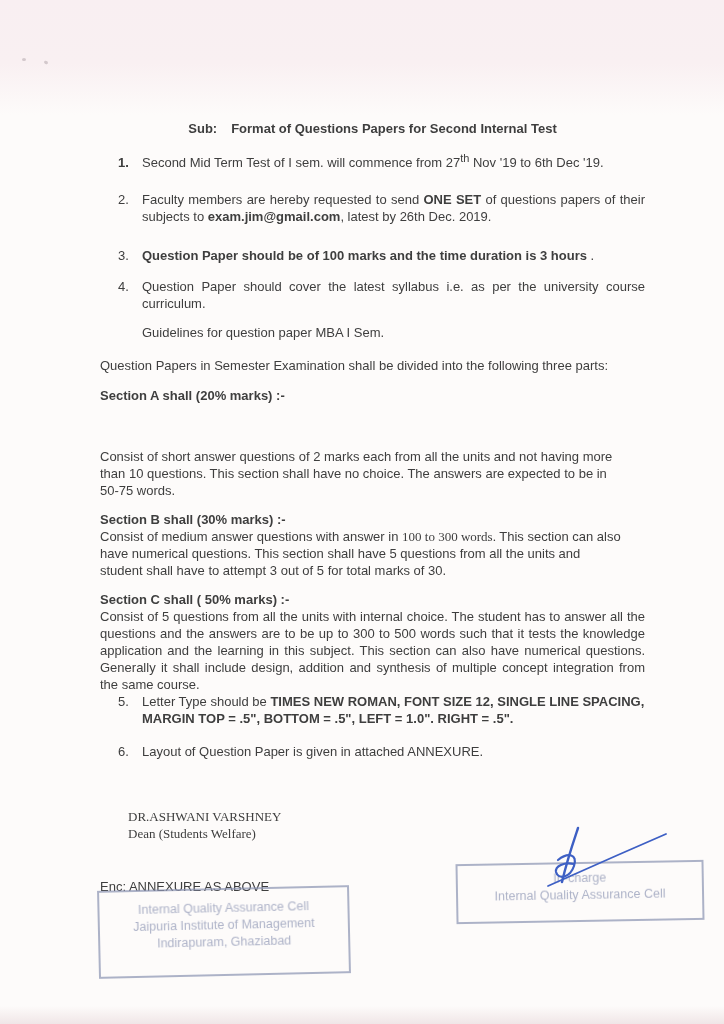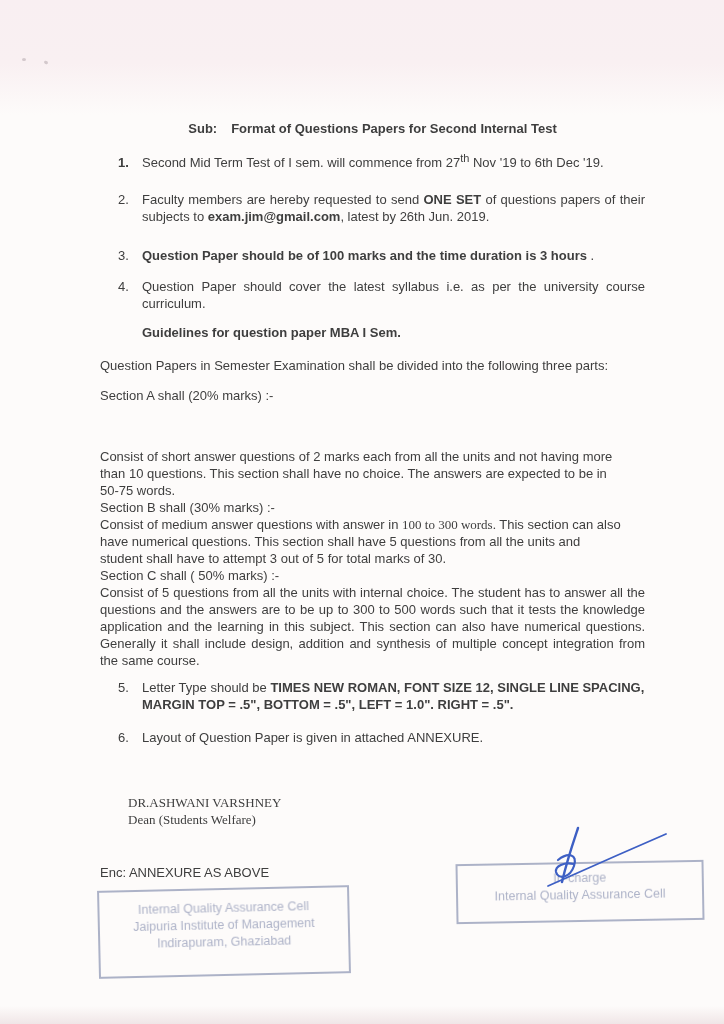--- a/index.html
+++ b/index.html
@@ -36,27 +36,27 @@
   .item .num{width:24px;flex:none;}
   .item .txt{flex:1;}
   .just{text-align:justify;}
   .b{font-weight:bold;}
   .sup{font-size:11px;vertical-align:super;line-height:0;}
 
   .m-i1{margin-bottom:20px;}
   .m-i2{margin-bottom:22px;}
   .m-i3{margin-bottom:14px;}
   .m-i4{margin-bottom:12px;}
-  .guidelines{font-weight:bold;margin:8px 0 16px 42px;}
+  .guidelines{font-weight:normal;margin:8px 0 16px 42px;}
   .intro{margin:0 0 13px 0;white-space:nowrap;}
-  .sec-head{font-weight:normal;}
+  .sec-head{font-weight:bold;margin-top:12px;}
   .pre-line{white-space:pre-line;margin-top:44px;}
   .serif{font-family:"Liberation Serif","DejaVu Serif",serif;}
   .nowrap{white-space:nowrap;}
-  .sec-c-body{margin-bottom:10px;}
+  .sec-c-body{}
   .m-i5{margin-bottom:16px;}
   .m-i6{margin-bottom:48px;}
   .signoff{margin-left:28px;font-family:Liberation Serif, serif;}
   .signoff .t2{margin-bottom:36px;}
 
   .stamp{
     position:absolute;z-index:3;text-align:center;
     border:2px solid var(--stamp-ink,#8e96b4);
     color:var(--stamp-ink,#8e96b4);
     font-size:12.5px;line-height:17px;
@@ -79,21 +79,21 @@
       <span class="lbl">Sub:</span><span>Format of Questions Papers for Second Internal Test</span>
     </div>
 
     <div class="item m-i1">
       <span class="num b">1.</span>
       <span class="txt"><span>Second Mid Term Test of I sem. will commence from 27</span><span class="sup">th</span><span> Nov '19 to  6th Dec  '19.</span></span>
     </div>
 
     <div class="item m-i2">
       <span class="num">2.</span>
-      <span class="txt just"><span>Faculty members are hereby requested to send </span><span class="b">ONE SET</span><span> of questions papers of their subjects to </span><span class="b">exam.jim@gmail.com</span><span>, latest by 26th Jun.  2019.</span></span>
+      <span class="txt just"><span>Faculty members are hereby requested to send </span><span class="b">ONE SET</span><span> of questions papers of their subjects to </span><span class="b">exam.jim@gmail.com</span><span>, latest by 26th Dec.  2019.</span></span>
     </div>
 
     <div class="item m-i3">
       <span class="num">3.</span>
       <span class="txt"><span class="b">Question Paper should be of 100 marks and the time duration is 3 hours</span><span> .</span></span>
     </div>
 
     <div class="item m-i4">
       <span class="num">4.</span>
       <span class="txt just">Question Paper should cover the latest syllabus i.e. as per the university course curriculum.</span>

